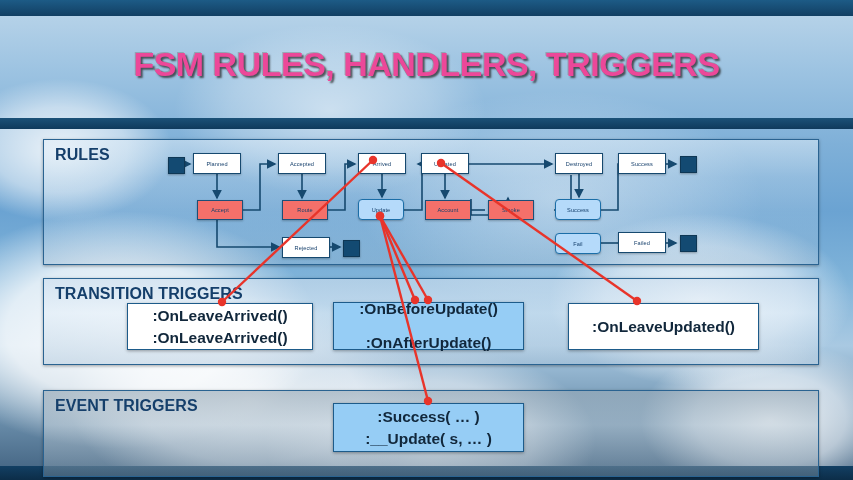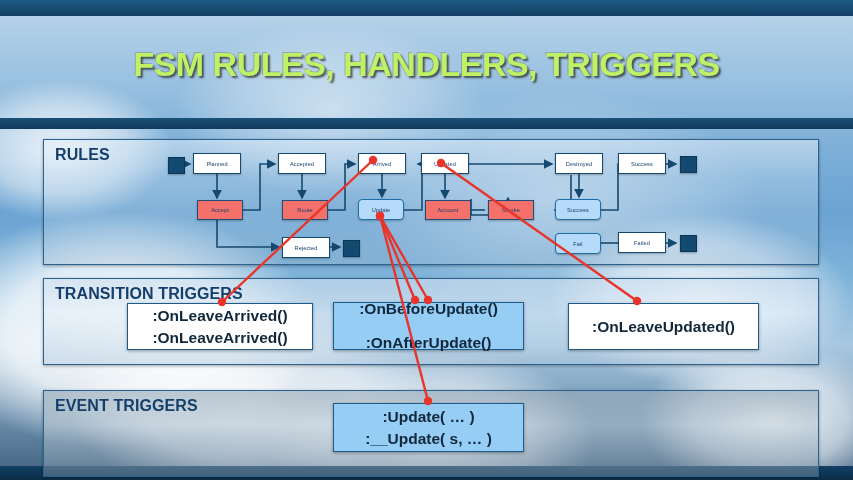--- a/index.html
+++ b/index.html
@@ -27,21 +27,21 @@
   
   .strip{position:absolute;left:0;right:0;background:#17496f;}
   #strip-top{top:0;height:16px;background:linear-gradient(180deg,#1d5b86,#123f63);}
   #strip-mid{top:118px;height:11px;background:linear-gradient(180deg,#1b5178,#0f3a5c);}
   #strip-bot{bottom:0;height:14px;background:linear-gradient(180deg,#123f63,#0c2d48);}
 
   
   #title{
     position:absolute;left:0;right:0;top:45px;text-align:center;
     font-size:34px;font-weight:bold;letter-spacing:-0.5px;
-    color:#bef264;
+    color:#ec4899;
     text-shadow:2px 2px 2px rgba(40,40,40,.75), -1px -1px 0 rgba(120,120,120,.45);
   }
 
   
   .panel{
     position:absolute;
     border:1px solid #2a6391;
     box-shadow:0 1px 3px rgba(0,0,0,.35);
     background:rgba(255,255,255,.10);
   }
@@ -219,21 +219,21 @@
         <div class="ln">:OnLeaveArrived()</div>
       </div>
       <div class="codebox cb-blue" style="left: 333px; top: 302px; width: 191px; height: 48px; gap: 12px;">
         <div class="ln">:OnBeforeUpdate()</div>
         <div class="ln">:OnAfterUpdate()</div>
       </div>
       <div class="codebox cb-white" style="left: 568px; top: 303px; width: 191px; height: 47px;">
         <div class="ln">:OnLeaveUpdated()</div>
       </div>
       <div class="codebox cb-blue" style="left: 333px; top: 403px; width: 191px; height: 49px;">
-        <div class="ln">:Update( … )</div>
+        <div class="ln">:Success( … )</div>
         <div class="ln">:__Update( s, … )</div>
       </div>
     </div>
 
   <svg id="connectors" viewBox="0 0 853 480">
       <line x1="373" y1="160" x2="222" y2="302" stroke="#e8342a" stroke-width="2.4"></line>
       <circle cx="373" cy="160" r="4.2" fill="#e8342a"></circle>
       <circle cx="222" cy="302" r="4.2" fill="#e8342a"></circle>
       <line x1="380" y1="216" x2="415" y2="300" stroke="#e8342a" stroke-width="2.4"></line>
       <circle cx="380" cy="216" r="4.2" fill="#e8342a"></circle>

